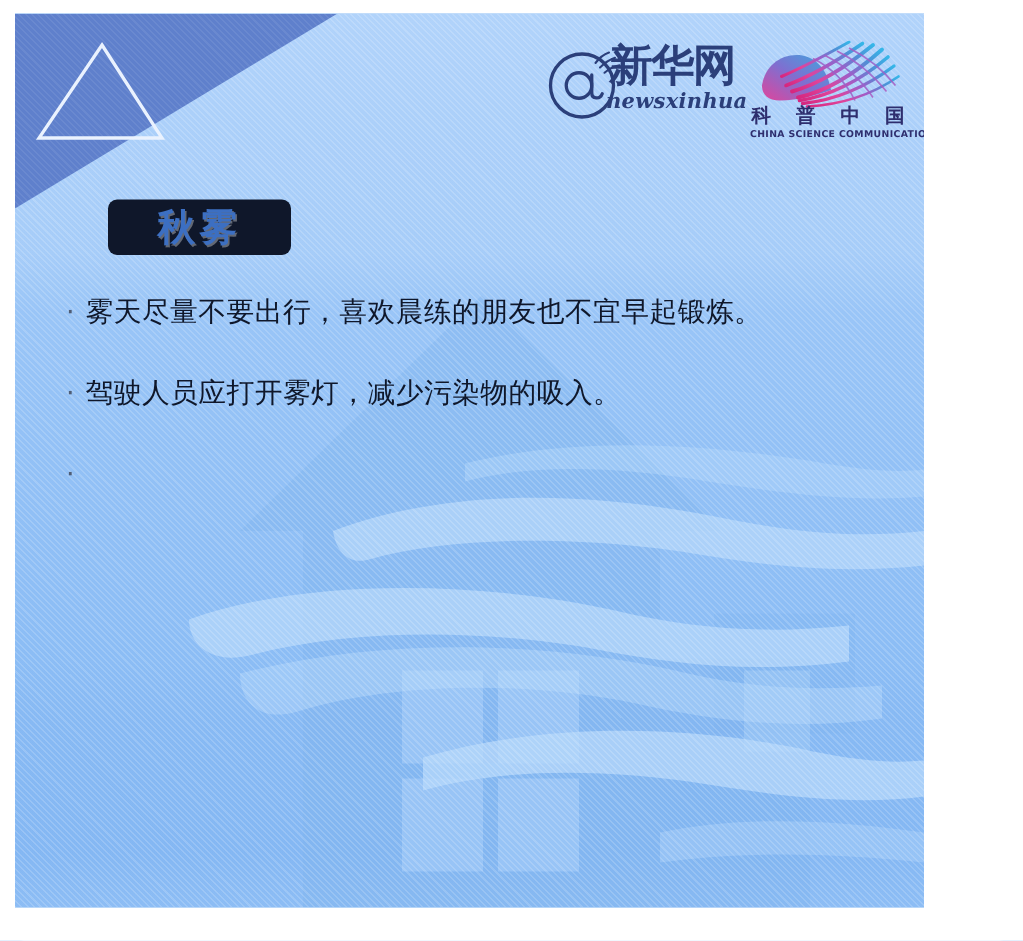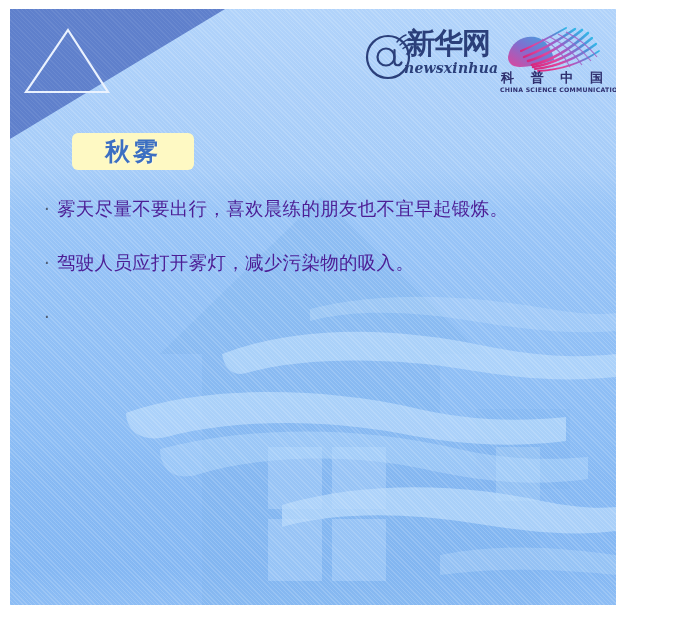--- a/index.html
+++ b/index.html
@@ -193,21 +193,21 @@
     white-space: nowrap;
   }
 
   
   #title-badge {
     position: absolute;
     left: 62px;
     top: 124px;
     min-width: 122px;
     height: 37px;
-    background: #fef9c3;
+    background: #0f172a;
     border-radius: 6px;
     display: flex;
     align-items: center;
     justify-content: center;
     padding: 0 18px;
     box-sizing: border-box;
   }
   #title-badge .badge-text {
     font-family: "DejaVu Sans", "Liberation Sans", sans-serif;
     font-size: 25px;
@@ -234,21 +234,21 @@
     font-family: "DejaVu Sans", "Liberation Sans", sans-serif;
     font-size: 18px;
     color: #4f5d75;
     line-height: 28px;
     width: 13px;
     flex: none;
   }
   .tip-text {
     font-family: "DejaVu Sans", "Liberation Sans", sans-serif;
     font-size: 18.5px;
-    color: #4c1d95;
+    color: #0f172a;
     line-height: 28px;
     letter-spacing: 0.3px;
     white-space: nowrap;
   }
 </style>
 </head>
 <body>
 
 <div id="poster-frame">
 

